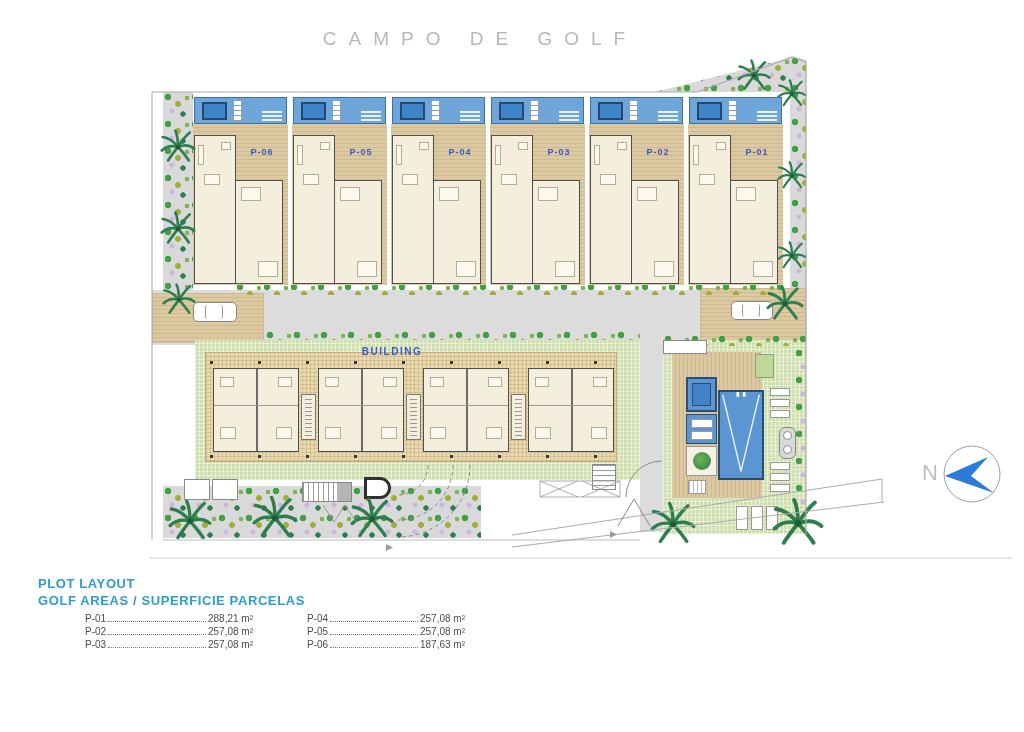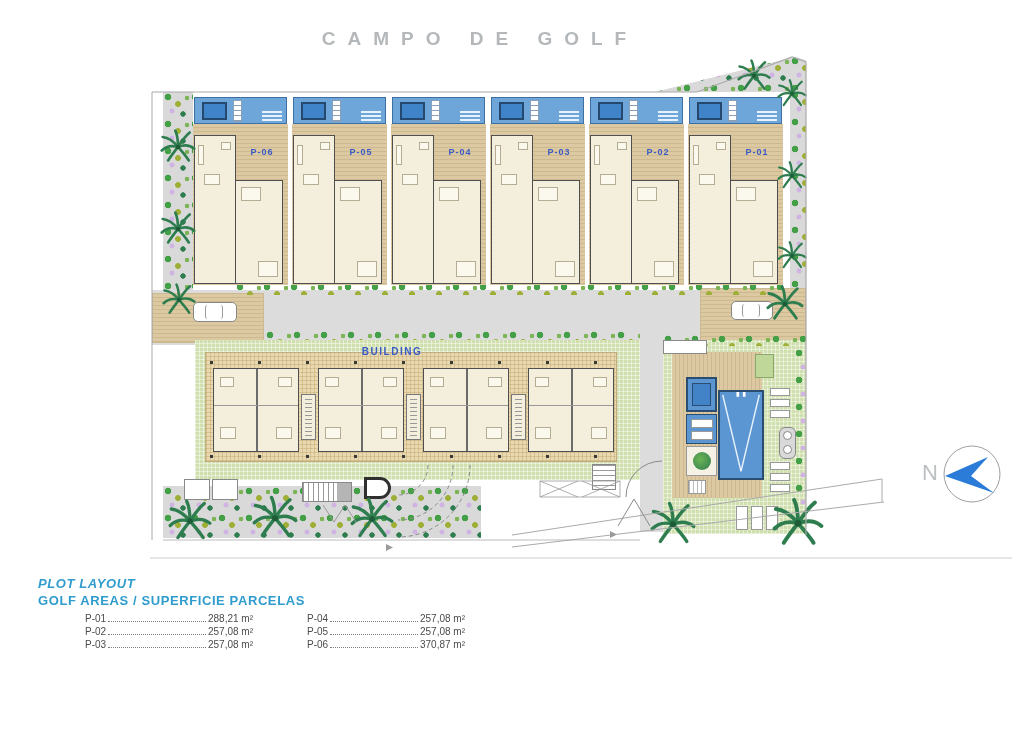--- a/index.html
+++ b/index.html
@@ -2,28 +2,28 @@
 <html><head>
 <meta charset="utf-8">
 <style>
   * { box-sizing: border-box; margin: 0; padding: 0; }
   html,body { background:#ffffff; }
   .page { position:relative; width:1024px; height:732px; background:#fff; overflow:hidden;
           font-family:"Liberation Sans", sans-serif; }
 
   
   .title { position:absolute; left:0; top:28px; width:936px; text-align:center;
-           font-size:19px; letter-spacing:12px; color:#b4b8ba; font-weight:700;padding-left:24px; }
+           font-size:19px; letter-spacing:12px; color:#b4b8ba; font-weight:400;padding-left:24px; }
   .building-label { position:absolute; left:330px; top:346px; width:124px; text-align:center;
            font-size:10px; font-weight:bold; color:#3a5ac6; letter-spacing:1.5px; z-index:30; }
   .unit-label { position:absolute; left:44px; top:55px; width:50px; text-align:center;
            font-size:9px; font-weight:bold; color:#3a5ac6; letter-spacing:1px; z-index:30; }
   .north-n { position:absolute; left:922px; top:460px; font-size:22px; color:#bcc0c2; }
   .legend-title { position:absolute; left:38px; top:576px; font-size:13px; font-weight:bold;
-           color:#2f9cce; letter-spacing:.6px;font-style:italic; }
+           color:#2f9cce; letter-spacing:.6px; }
   .legend-sub { position:absolute; left:38px; top:593px; font-size:13px; font-weight:bold;
            color:#2f9cce; letter-spacing:.6px; }
   .legend-col { position:absolute; top:611px; font-size:10px; color:#4c4c4c; }
   .lrow { display:flex; align-items:flex-end; height:13px; }
   .lrow .leader { flex:1; border-bottom:1px dotted #7a7a7a; margin:0 2px 2px 2px; }
   .lrow .val { white-space:nowrap; }
 
   
   .abs { position:absolute; }
   .lawn { background-color:#cfdfae;
@@ -446,17 +446,17 @@
       <span class="val">257,08 m²</span>
     </div>
     <div class="lrow">
       <span>P-05</span>
       <span class="leader"></span>
       <span class="val">257,08 m²</span>
     </div>
     <div class="lrow">
       <span>P-06</span>
       <span class="leader"></span>
-      <span class="val">370,87 m²</span>
+      <span class="val">187,63 m²</span>
     </div>
   </div>
 
 </div>
 
 </body></html>

